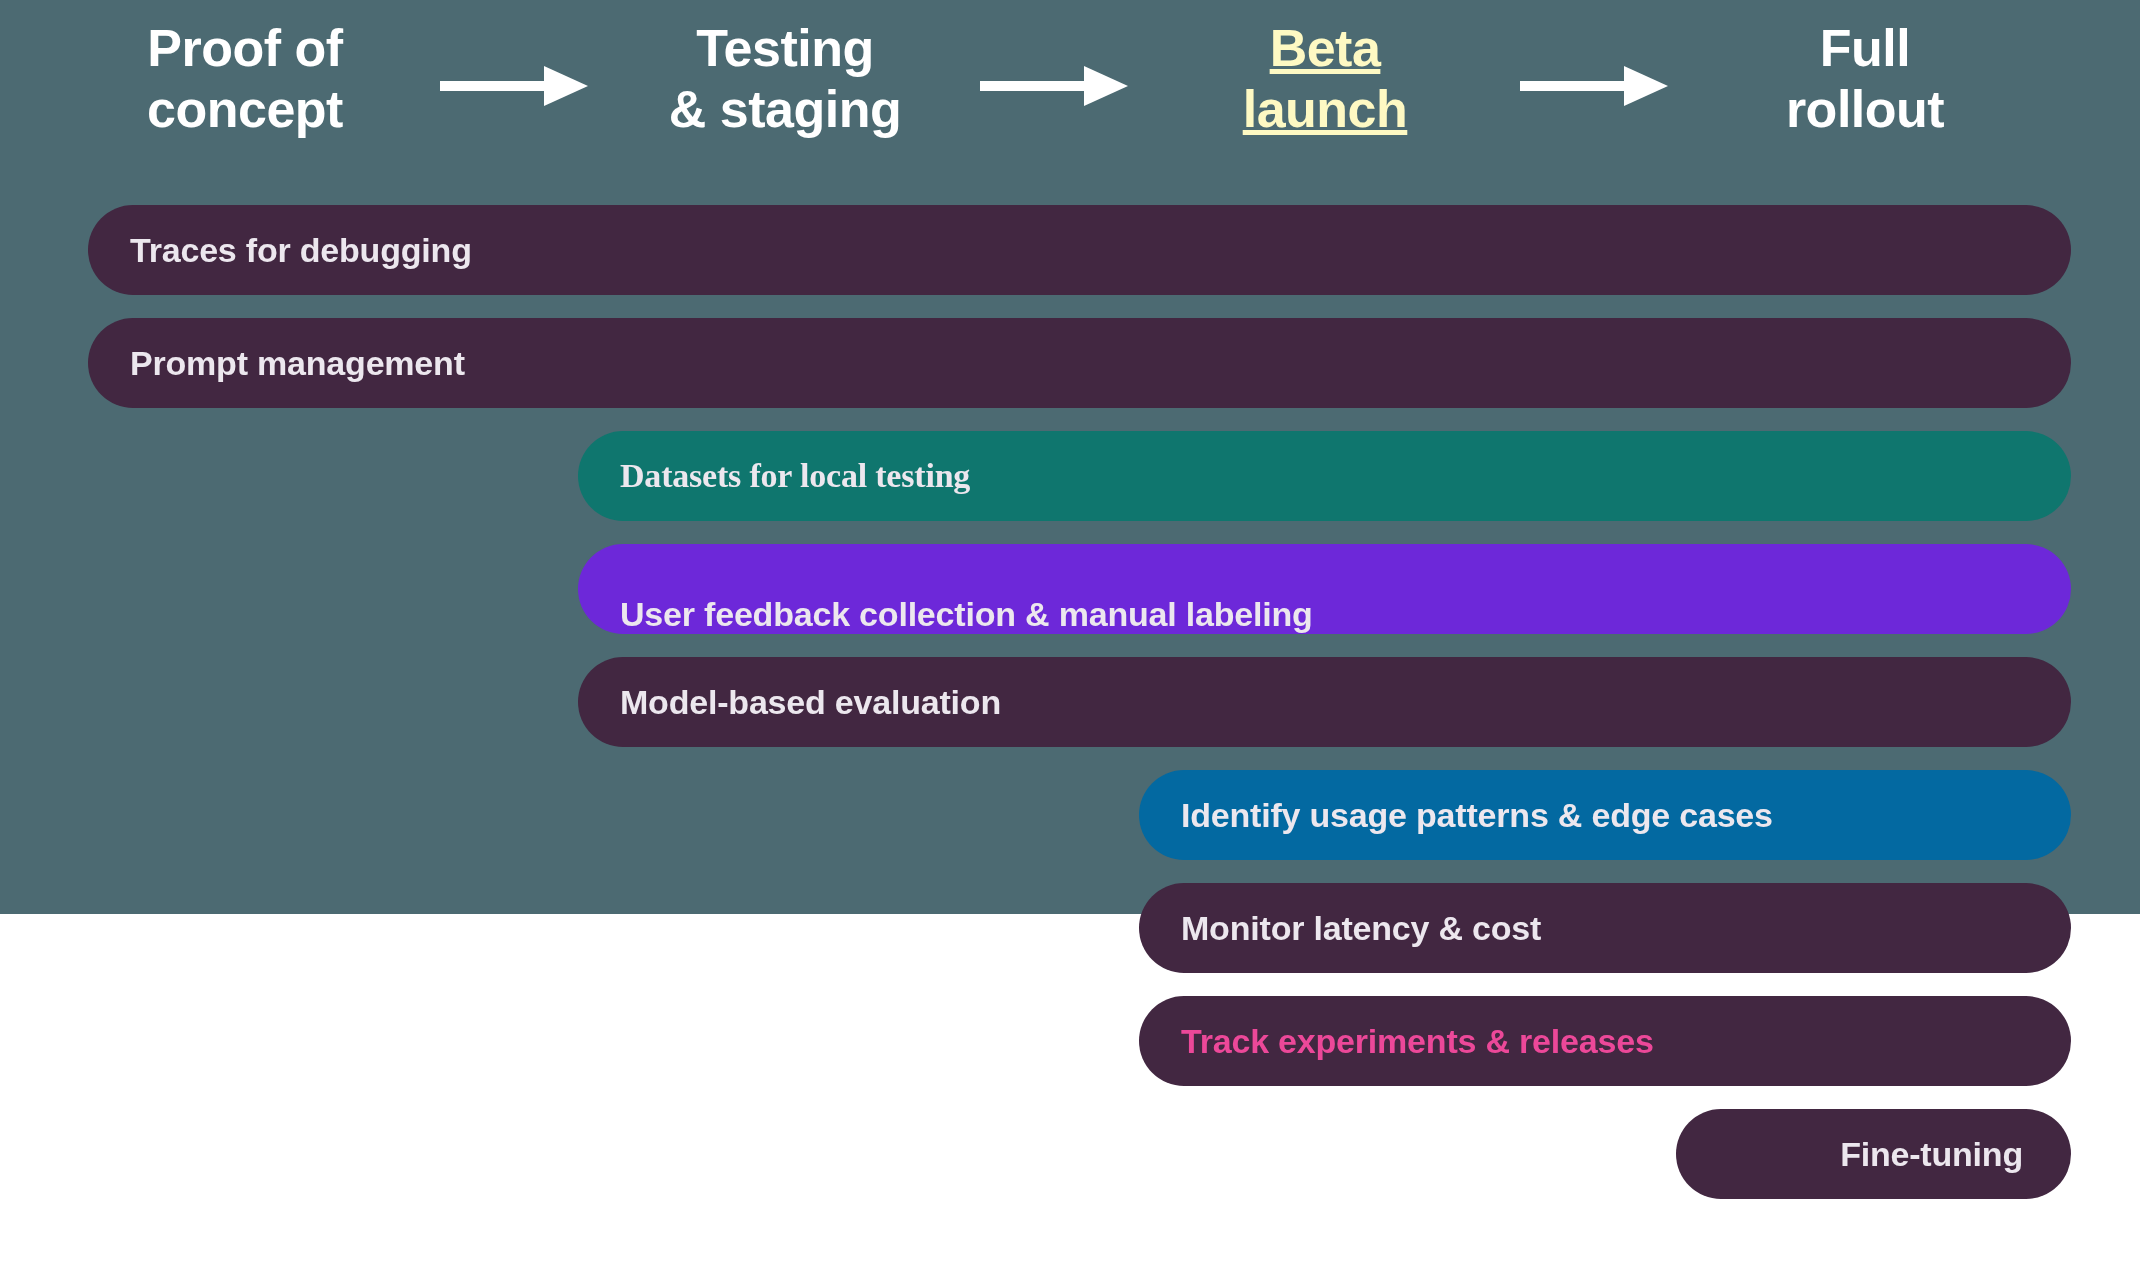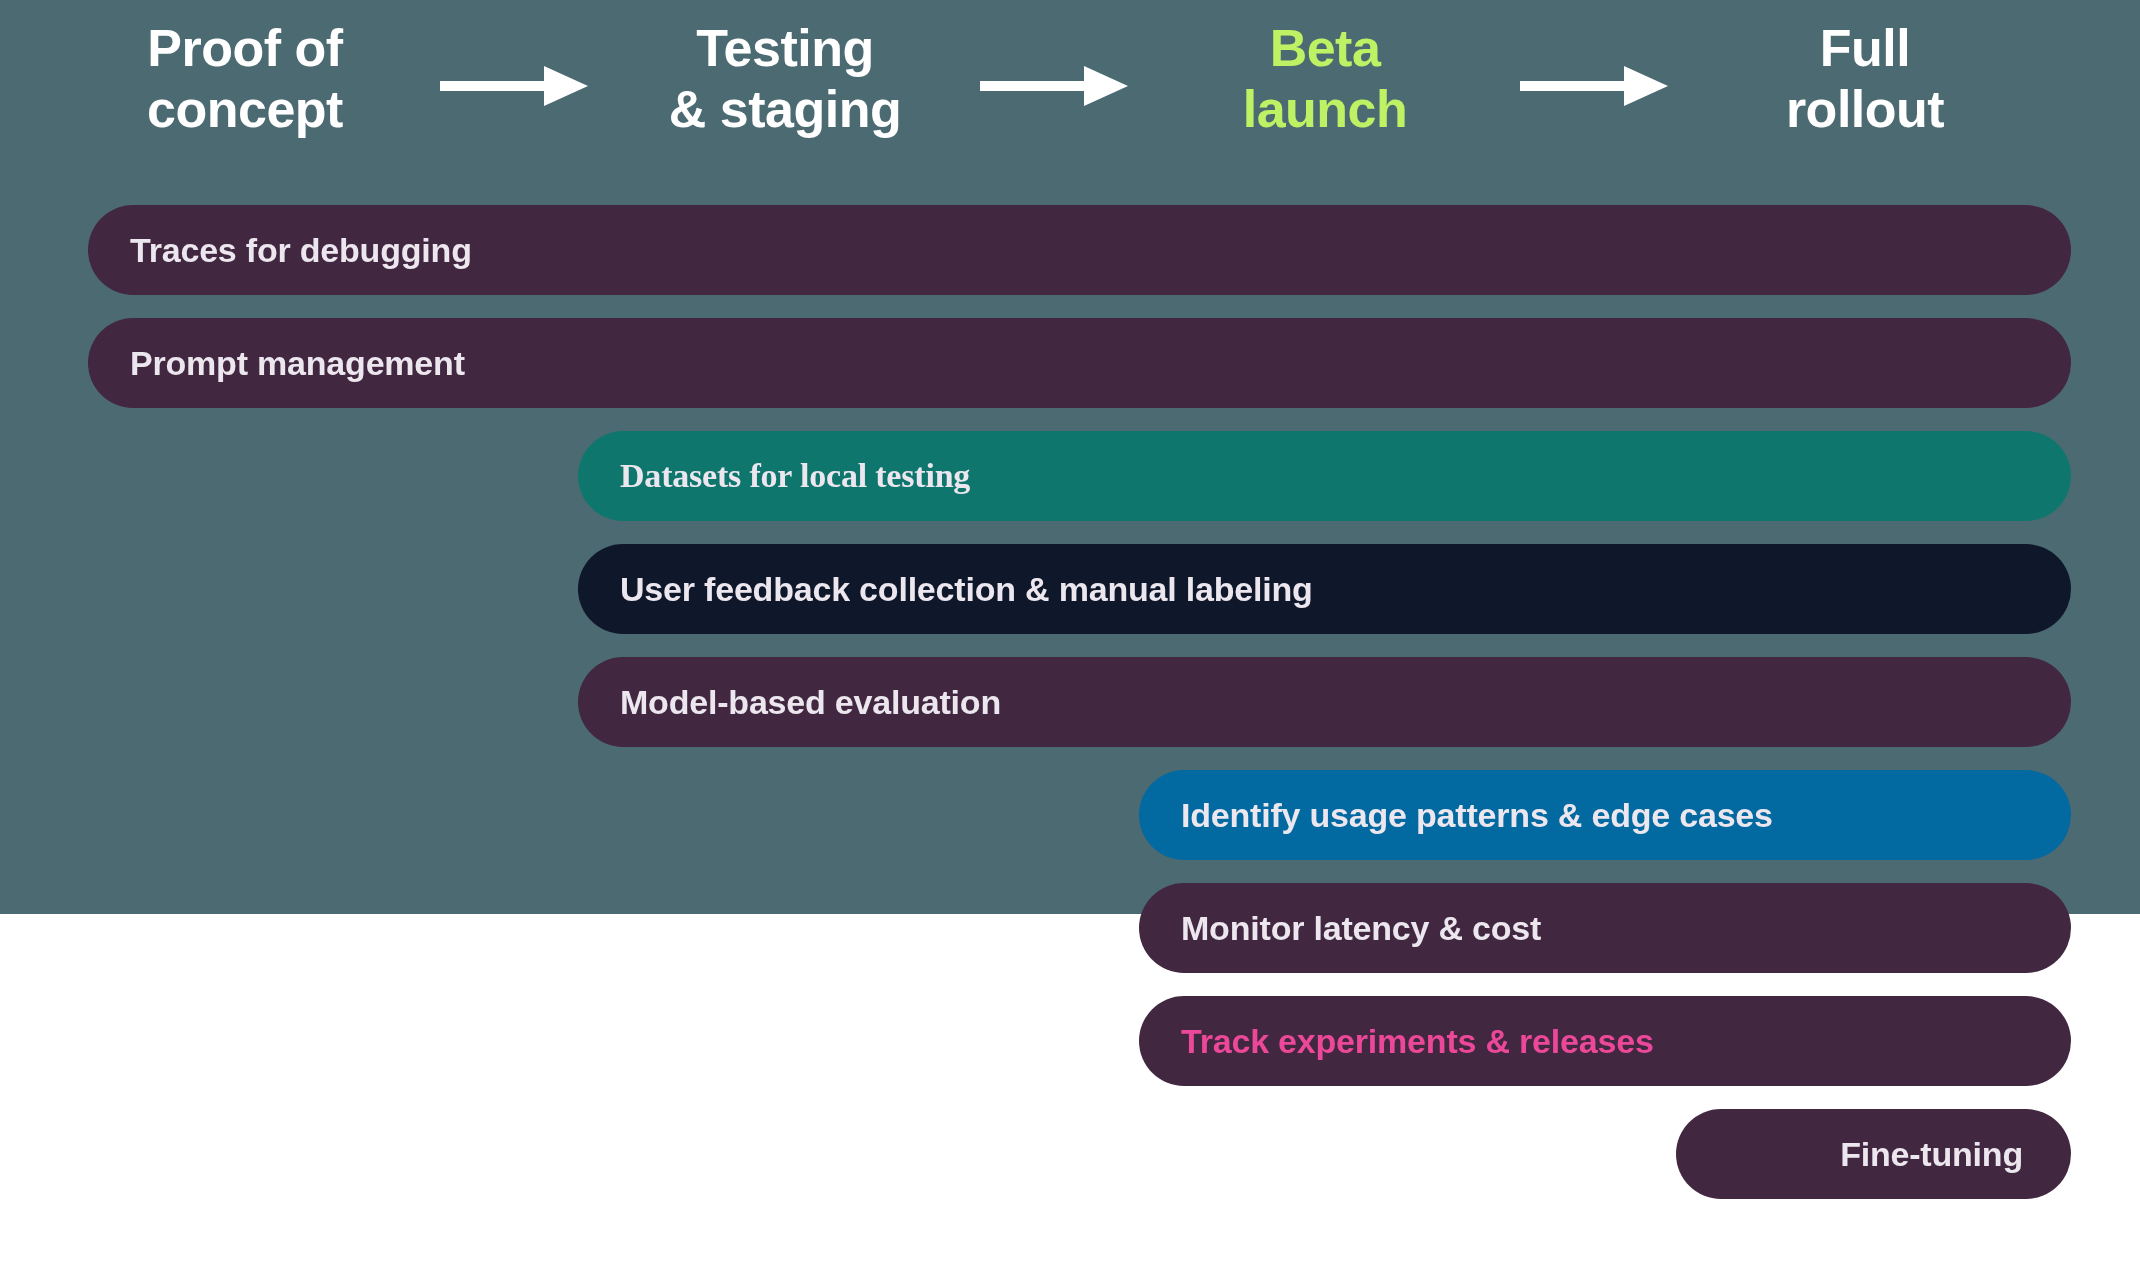--- a/index.html
+++ b/index.html
@@ -107,21 +107,21 @@
     <div class="stage-label s1" style="color: rgb(255, 255, 255);">Testing
 &amp; staging</div>
 
     <div class="stage-arrow a1">
       <svg width="150" height="48" viewBox="0 0 150 48" aria-hidden="true">
         <rect x="0" y="19" width="112" height="10" fill="#ffffff"></rect>
         <polygon points="104,4 148,24 104,44" fill="#ffffff"></polygon>
       </svg>
     </div>
 
-    <div class="stage-label s2" style="color: #bef264;">Beta
+    <div class="stage-label s2" style="color: #fef9c3; text-decoration: underline;">Beta
 launch</div>
 
     <div class="stage-arrow a2">
       <svg width="150" height="48" viewBox="0 0 150 48" aria-hidden="true">
         <rect x="0" y="19" width="112" height="10" fill="#ffffff"></rect>
         <polygon points="104,4 148,24 104,44" fill="#ffffff"></polygon>
       </svg>
     </div>
 
     <div class="stage-label s3" style="color: rgb(255, 255, 255);">Full
@@ -131,21 +131,21 @@
   <div id="bars">
       <div class="bar" style="left: 77px; width: 1983px; top: 205px; background: rgb(66, 39, 65);">
         <span class="bar-label" style="color: rgb(236, 231, 238);">Traces for debugging</span>
       </div>
       <div class="bar" style="left: 77px; width: 1983px; top: 318px; background: rgb(66, 39, 65);">
         <span class="bar-label" style="color: rgb(236, 231, 238);">Prompt management</span>
       </div>
       <div class="bar" style="left: 567px; width: 1493px; top: 431px; background: #0f766e; font-family: Liberation Serif, serif;">
         <span class="bar-label" style="color: rgb(236, 231, 238);">Datasets for local testing</span>
       </div>
-      <div class="bar" style="left: 567px; width: 1493px; top: 544px; background: #0f172a;">
+      <div class="bar" style="left: 567px; width: 1493px; top: 544px; background: #6d28d9; align-items: flex-end;">
         <span class="bar-label" style="color: rgb(236, 231, 238);">User feedback collection &amp; manual labeling</span>
       </div>
       <div class="bar" style="left: 567px; width: 1493px; top: 657px; background: rgb(66, 39, 65);">
         <span class="bar-label" style="color: rgb(236, 231, 238);">Model-based evaluation</span>
       </div>
       <div class="bar" style="left: 1128px; width: 932px; top: 770px; background: #0369a1;">
         <span class="bar-label" style="color: rgb(236, 231, 238);">Identify usage patterns &amp; edge cases</span>
       </div>
       <div class="bar" style="left: 1128px; width: 932px; top: 883px; background: rgb(66, 39, 65);">
         <span class="bar-label" style="color: rgb(236, 231, 238);">Monitor latency &amp; cost</span>

